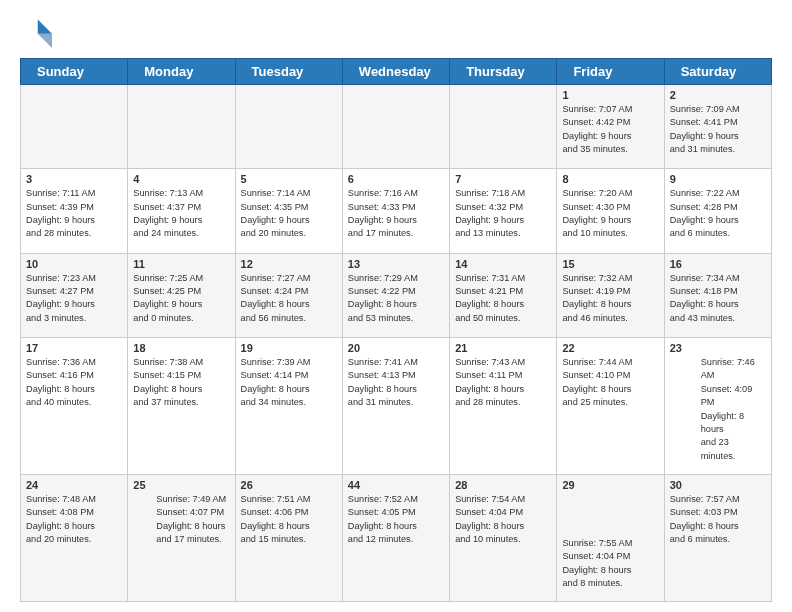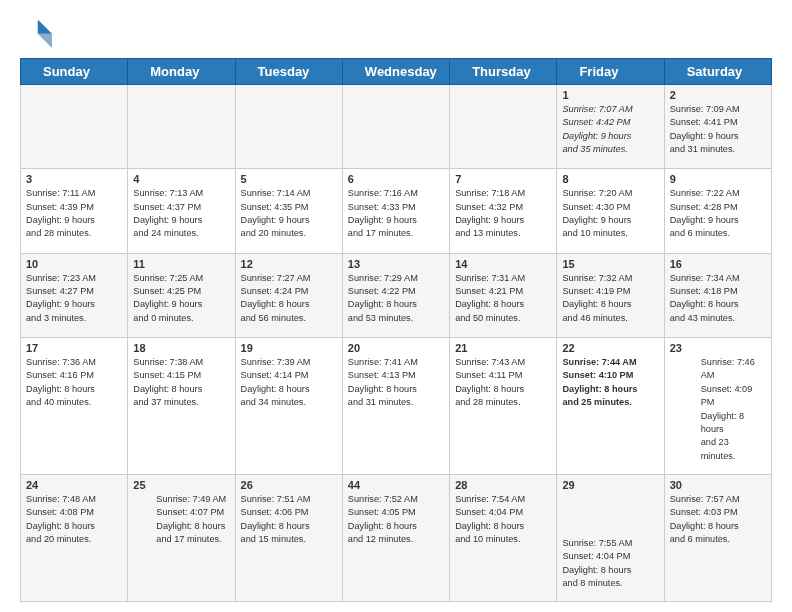--- a/index.html
+++ b/index.html
@@ -56,21 +56,21 @@
     .calendar {
       flex: 1;
       border-collapse: collapse;
       width: 100%;
       table-layout: fixed;
     }
     .calendar th {
       background-color: #2a7aba;
       color: #fff;
       text-align: left;
-      padding: 5px 22px;
+      padding: 5px 16px;
       font-size: 13px;
       font-weight: bold;
       border: 1px solid #1a5a9a;
     }
     .calendar td {
       vertical-align: top;
       padding: 4px 5px;
       border: 1px solid #ccc;
       font-size: 9.5px;
       color: #333;
@@ -132,21 +132,21 @@
     </thead>
     <tbody id="calendar-body">
     <tr>
           <td class="empty"></td>
           <td class="empty"></td>
           <td class="empty"></td>
           <td class="empty"></td>
           <td class="empty"></td>
           <td>
             <span class="day-num">1</span>
-            <div class="day-info" style="white-space: pre-line; font-style: italic;">Sunrise: 7:07 AM
+            <div class="day-info" style="white-space: pre-line;">Sunrise: 7:07 AM
 Sunset: 4:42 PM
 Daylight: 9 hours
 and 35 minutes.</div>
           </td>
           <td>
             <span class="day-num">2</span>
             <div class="day-info" style="white-space: pre-line;">Sunrise: 7:09 AM
 Sunset: 4:41 PM
 Daylight: 9 hours
 and 31 minutes.</div>
@@ -285,21 +285,21 @@
           </td>
           <td>
             <span class="day-num">21</span>
             <div class="day-info" style="white-space: pre-line;">Sunrise: 7:43 AM
 Sunset: 4:11 PM
 Daylight: 8 hours
 and 28 minutes.</div>
           </td>
           <td>
             <span class="day-num">22</span>
-            <div class="day-info" style="white-space: pre-line; font-weight: bold;">Sunrise: 7:44 AM
+            <div class="day-info" style="white-space: pre-line;">Sunrise: 7:44 AM
 Sunset: 4:10 PM
 Daylight: 8 hours
 and 25 minutes.</div>
           </td>
           <td>
             <span class="day-num">23</span>
             <div class="day-info" style="white-space: pre-line; margin-left: 31px;">Sunrise: 7:46 AM
 Sunset: 4:09 PM
 Daylight: 8 hours
 and 23 minutes.</div>

